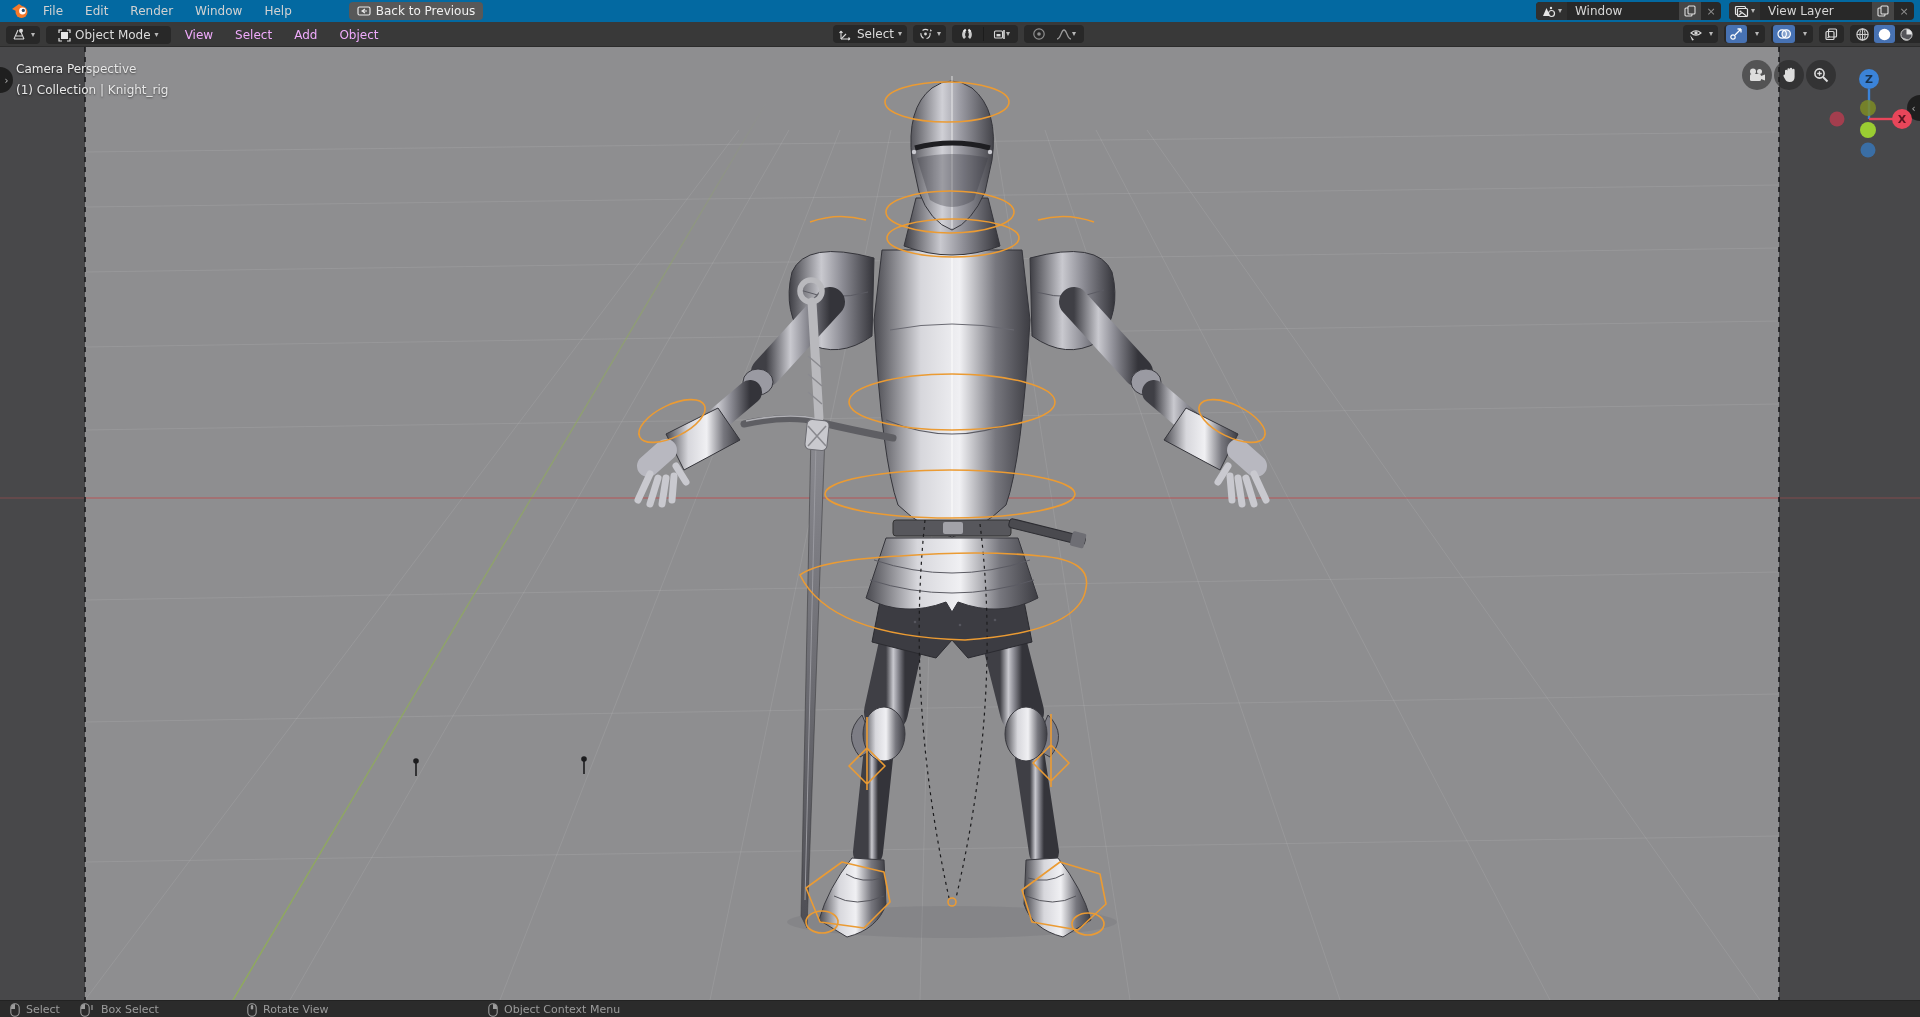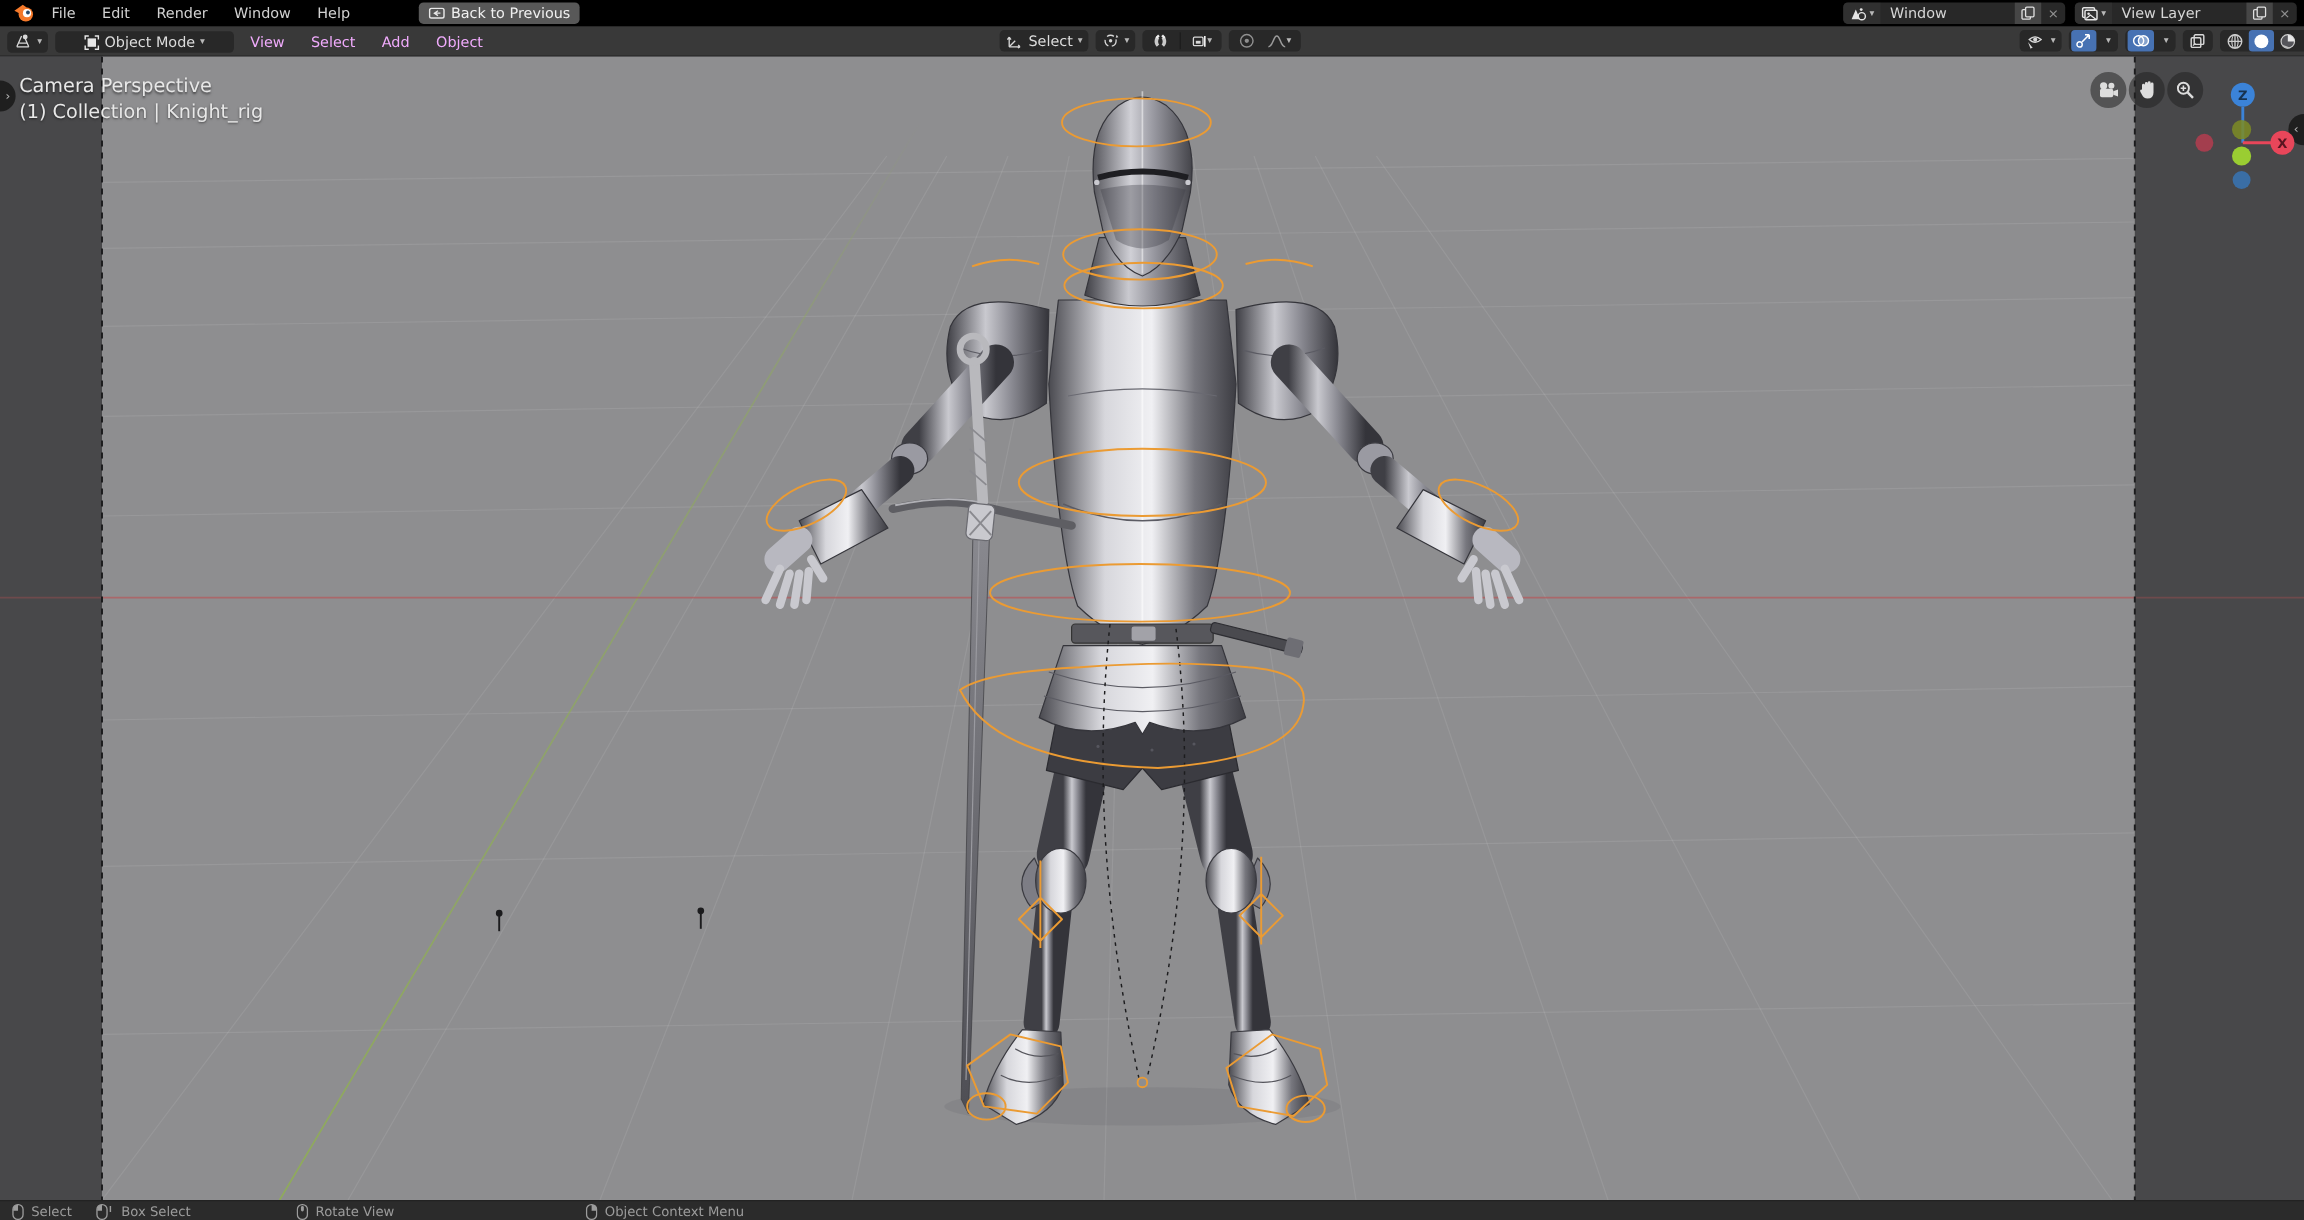--- a/index.html
+++ b/index.html
@@ -1,42 +1,42 @@
 <!DOCTYPE html>
 <html><head>
 <meta charset="utf-8">
 <style>
   html,body{margin:0;padding:0;background:#111;}
   #app{position:relative;width:1920px;height:1017px;background:#1d1d1d;overflow:hidden;
        font-family:"DejaVu Sans","Liberation Sans",sans-serif;color:#cfcfcf;font-size:12px;
        -webkit-font-smoothing:antialiased;}
   .abs{position:absolute;}
   
-  #topbar{left:0;top:0;width:1920px;height:22px;background:#000000;display:flex;align-items:center;}
+  #topbar{left:0;top:0;width:1920px;height:22px;background:#0369a1;display:flex;align-items:center;}
   .menu-item{padding:0 11px;height:22px;line-height:22px;color:#d2d2d2;cursor:default;}
   #back-btn{margin-left:46px;background:#585858;border-radius:4px;height:18px;display:flex;
             align-items:center;gap:5px;padding:0 8px;color:#f0f0f0;}
   .tb-right{position:absolute;right:6px;top:2px;display:flex;gap:8px;}
   .id-pill{display:flex;align-items:center;height:18px;background:#282828;border-radius:4px;overflow:hidden;}
   .id-pill .seg-icon{display:flex;align-items:center;gap:2px;padding:0 5px;height:100%;background:#303030;}
   .id-pill .seg-name{padding:0 8px;color:#d6d6d6;min-width:96px;}
   .id-pill .seg-btn{width:22px;height:100%;display:flex;align-items:center;justify-content:center;background:#464646;}
   .id-pill .seg-x{width:20px;height:100%;display:flex;align-items:center;justify-content:center;color:#909090;font-size:11px;}
   .chev{font-size:8px;color:#b8b8b8;line-height:1;}
   
   #vheader{left:0;top:22px;width:1920px;height:24px;background:#393939;border-bottom:1px solid #2c2c2c;}
   .h2-group{position:absolute;top:3px;display:flex;align-items:center;gap:6px;}
   .pill{background:#282828;border-radius:4px;display:flex;align-items:center;height:18px;padding:0 5px;gap:4px;color:#dcdcdc;}
   .pill .divider{width:1px;height:14px;background:#1c1c1c;margin:0 2px;}
   .hmenu{padding:0 8px;color:#f0abfc;height:20px;line-height:20px;}
   .icbtn{display:flex;align-items:center;justify-content:center;height:18px;padding:0 3px;border-radius:3px;}
   .icbtn.on{background:#4772b3;}
   
   #viewport{left:0;top:47px;width:1920px;height:953px;background:#48484a;}
-  .vp-info{position:absolute;color:#e8e8e8;text-shadow:0 1px 2px rgba(0,0,0,.55);font-size:16px;}
+  .vp-info{position:absolute;color:#e8e8e8;text-shadow:0 1px 2px rgba(0,0,0,.55);font-size:12px;}
   .edge-tab{position:absolute;width:13px;height:26px;background:#1f1f1f;color:#b5b5b5;display:flex;
             align-items:center;justify-content:center;font-size:10px;}
   .nav-circle{position:absolute;width:30px;height:30px;border-radius:50%;background:rgba(35,35,35,.55);
               display:flex;align-items:center;justify-content:center;}
   
   #statusbar{left:0;top:1000px;width:1920px;height:17px;background:#2b2b2b;border-top:1px solid #222;
              color:#9c9c9c;font-size:11px;}
   .hint{position:absolute;top:0;height:17px;display:flex;align-items:center;gap:6px;}
   #status-stats{position:absolute;right:8px;top:0;height:17px;line-height:17px;color:#9c9c9c;}
   svg{display:block;}
@@ -111,21 +111,21 @@
 
   <div id="vheader" class="abs">
     <div class="h2-group" style="left:6px">
       <span class="pill">
         <svg width="16" height="14" viewBox="0 0 16 14">
           <path d="M3 11 L13 11 M5 8 L12 8 M3 11 L7 2 M13 11 L9.5 3" stroke="#d8d8d8" stroke-width="1.1" fill="none"></path>
           <circle cx="10" cy="2.8" r="2" fill="#d8d8d8"></circle>
         </svg>
         <span class="chev">▾</span>
       </span>
-      <span class="pill" style="padding:0 24px">
+      <span class="pill" style="padding:0 12px">
         <svg width="13" height="13" viewBox="0 0 13 13">
           <rect x="3" y="3" width="7" height="7" fill="#e6e6e6"></rect>
           <path d="M1 4 V1 H4 M9 1 H12 V4 M12 9 V12 H9 M4 12 H1 V9" stroke="#e6e6e6" stroke-width="1.2" fill="none"></path>
         </svg>
         <span>Object Mode</span>
         <span class="chev">▾</span>
       </span>
       <span class="hmenu">View</span>
       <span class="hmenu">Select</span>
       <span class="hmenu">Add</span>

